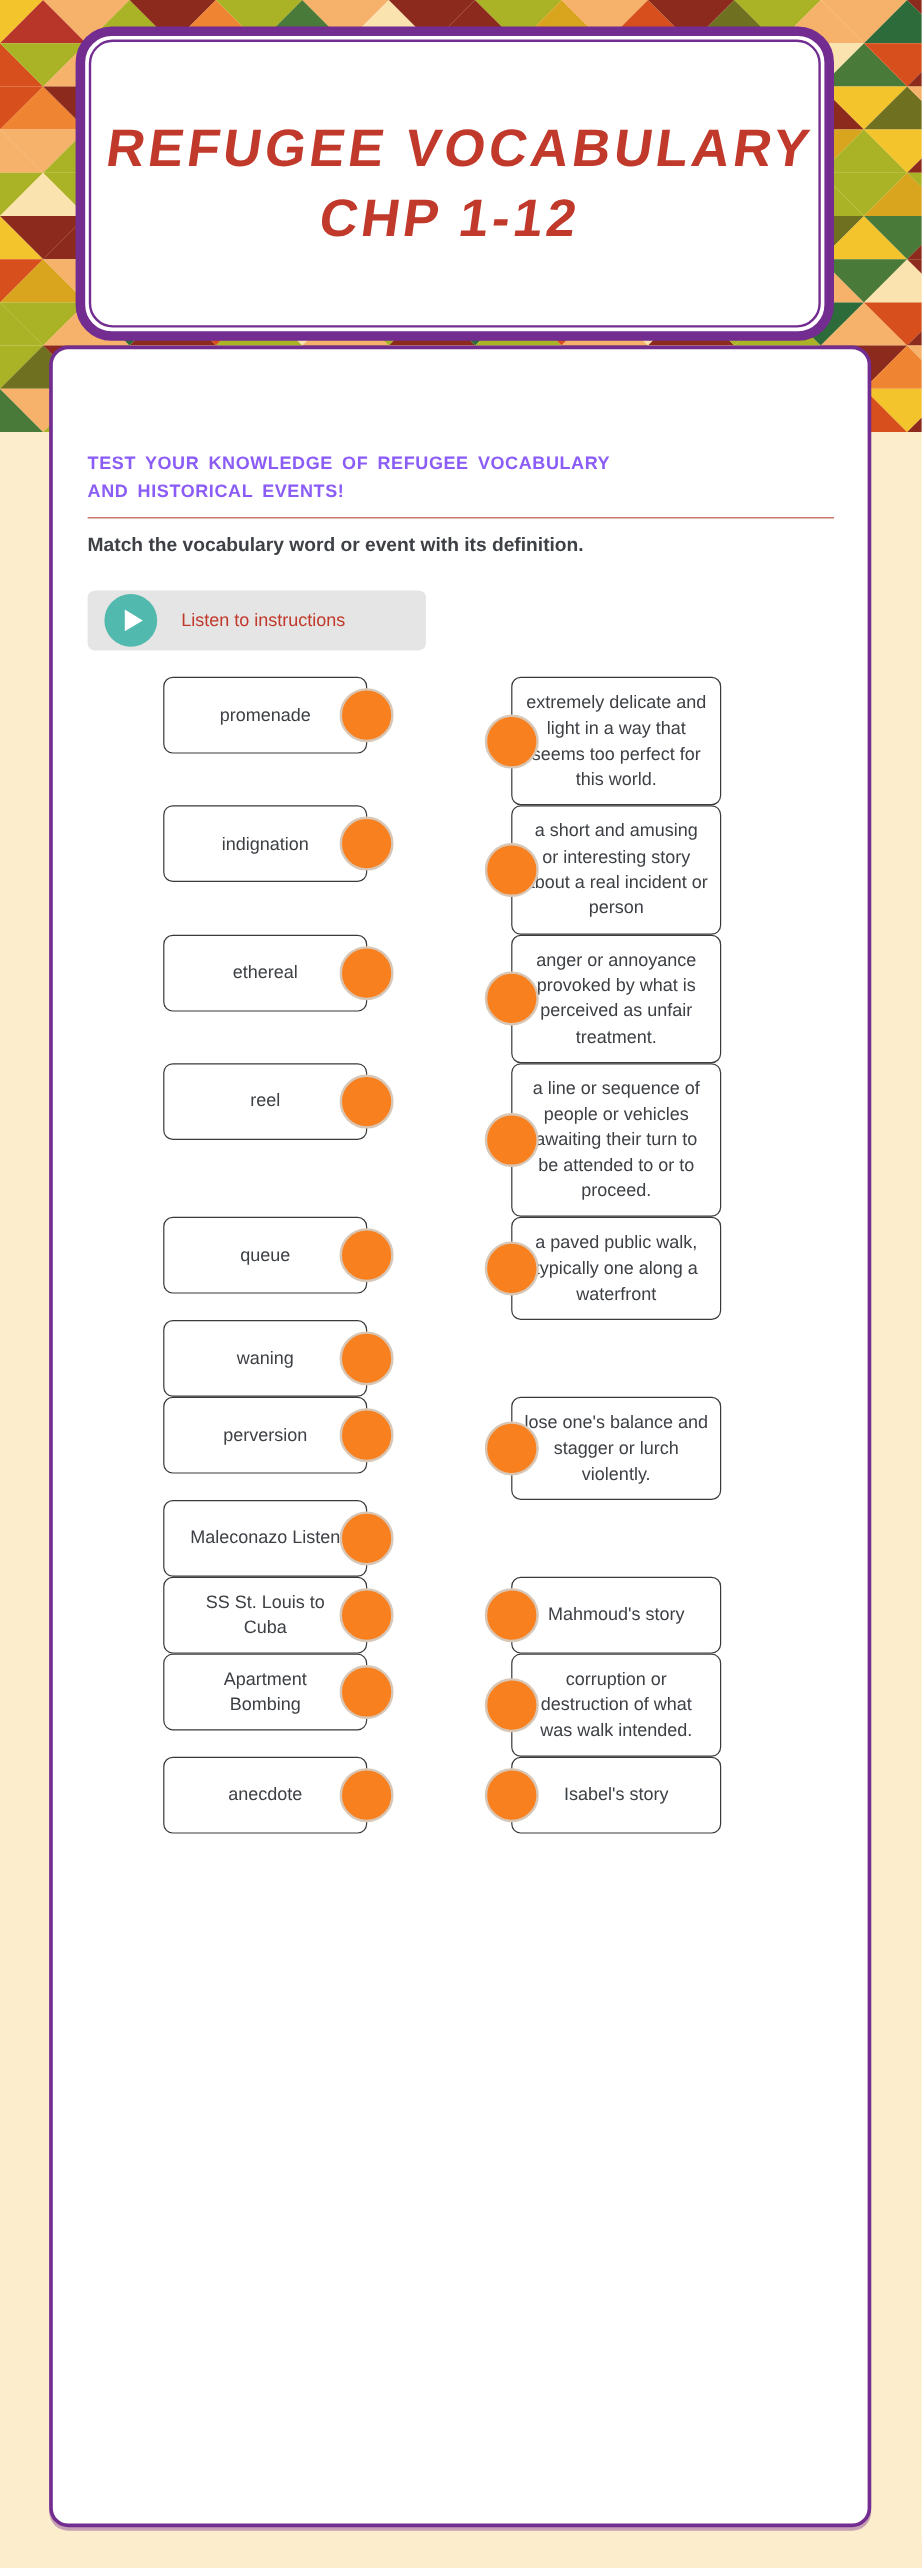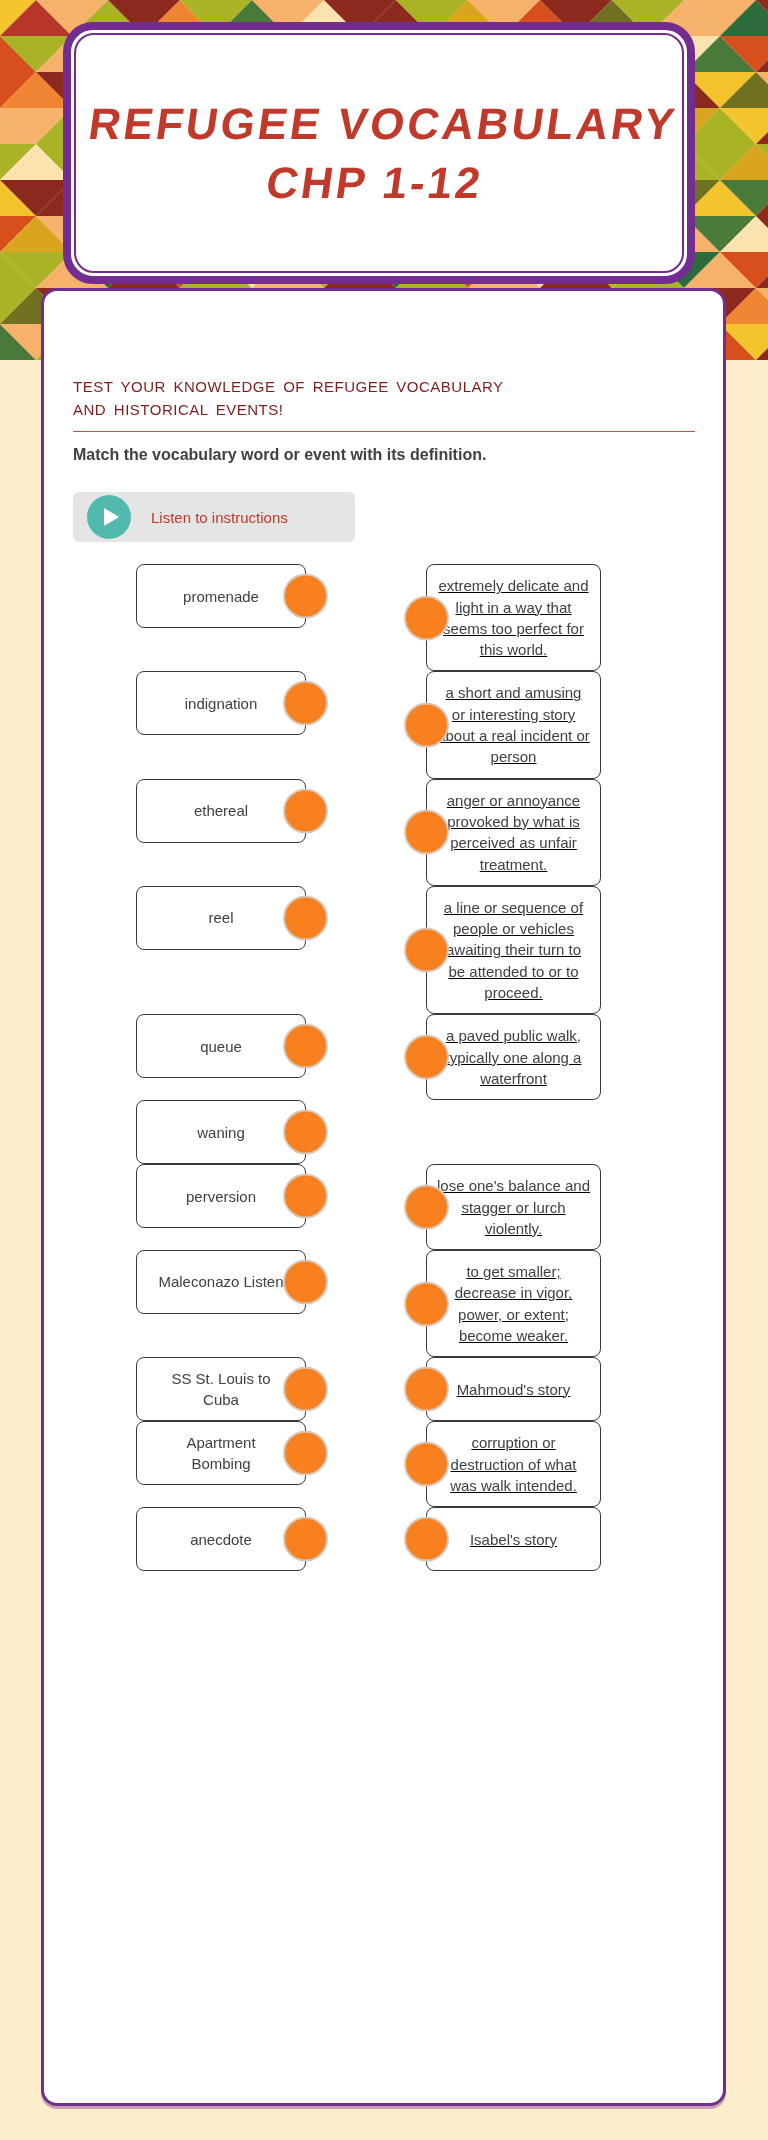--- a/index.html
+++ b/index.html
@@ -27,22 +27,22 @@
   }
   .title span{display:block;}
   
   .main-card{
     position:absolute;left:41px;top:288px;width:685px;height:1818px;
     background:#ffffff;border:3px solid #732c8f;border-radius:16px;
     box-sizing:border-box;padding:84px 28px 0 29px;z-index:2;
     box-shadow:0 3px 0 rgba(115,44,143,.4);
   }
   .heading{
-    margin:0;max-width:440px;color:#7f1d1d;
-    font-size:15px;font-weight:normal;letter-spacing:.5px;word-spacing:3px;
+    margin:0;max-width:440px;color:#8b5cf6;
+    font-size:15px;font-weight:bold;letter-spacing:.5px;word-spacing:3px;
     line-height:1.55;text-transform:uppercase;
   }
   .divider{border:none;border-top:1px solid #c0554a;margin:9px 0 13px 0;}
   .instruction{margin:0;color:#3d4045;font-size:16px;line-height:1.3;font-weight:bold;}
   .listen-btn{
     margin-top:27px;display:flex;align-items:center;
     width:282px;height:50px;background:#e5e5e5;border:none;border-radius:6px;
     padding:0 0 0 14px;cursor:pointer;font-family:inherit;box-sizing:border-box;
   }
   .play-circle{
@@ -52,21 +52,21 @@
   .play-tri{
     width:0;height:0;margin-left:4px;
     border-left:15px solid #ffffff;
     border-top:9px solid transparent;border-bottom:9px solid transparent;
   }
   .listen-label{margin-left:20px;color:#c0392b;font-size:15px;}
   
   .match-list{margin-top:22px;margin-left:63px;display:flex;flex-direction:column;}
   .match-row{display:flex;align-items:flex-start;}
   .word-cell{width:170px;margin-right:120px;flex:0 0 auto;}
-  .def-cell{width:175px;flex:0 0 auto;text-decoration:underline;}
+  .def-cell{width:175px;flex:0 0 auto;}
   .word-box,.def-box{
     position:relative;border:1px solid #3a3a3a;border-radius:8px;background:#fff;
     display:flex;align-items:center;justify-content:center;text-align:center;
     box-sizing:border-box;color:#3d4045;font-size:15px;line-height:1.42;
   }
   .word-box{min-height:64px;padding:8px 20px;}
   .def-box{min-height:64px;padding:10px 10px;}
   .dot{
     position:absolute;width:45px;height:45px;border-radius:50%;
     background:#f8801f;border:2px solid #d8c7b7;box-sizing:border-box;cursor:pointer;
@@ -461,26 +461,20 @@
     </div>
   </div>
 
   <div class="match-row">
     <div class="word-cell">
       <div class="word-box">
         <span class="word-label">Maleconazo Listen</span>
         <span class="dot dot-right"></span>
       </div>
     </div>
-    <div class="def-cell">
-      <div class="def-box">
-        <span class="dot dot-left"></span>
-        <span class="def-label">to get smaller; decrease in vigor, power, or extent; become weaker.</span>
-      </div>
-    </div>
   </div>
 
   <div class="match-row">
     <div class="word-cell">
       <div class="word-box">
         <span class="word-label">SS St. Louis to Cuba</span>
         <span class="dot dot-right"></span>
       </div>
     </div>
     <div class="def-cell">

